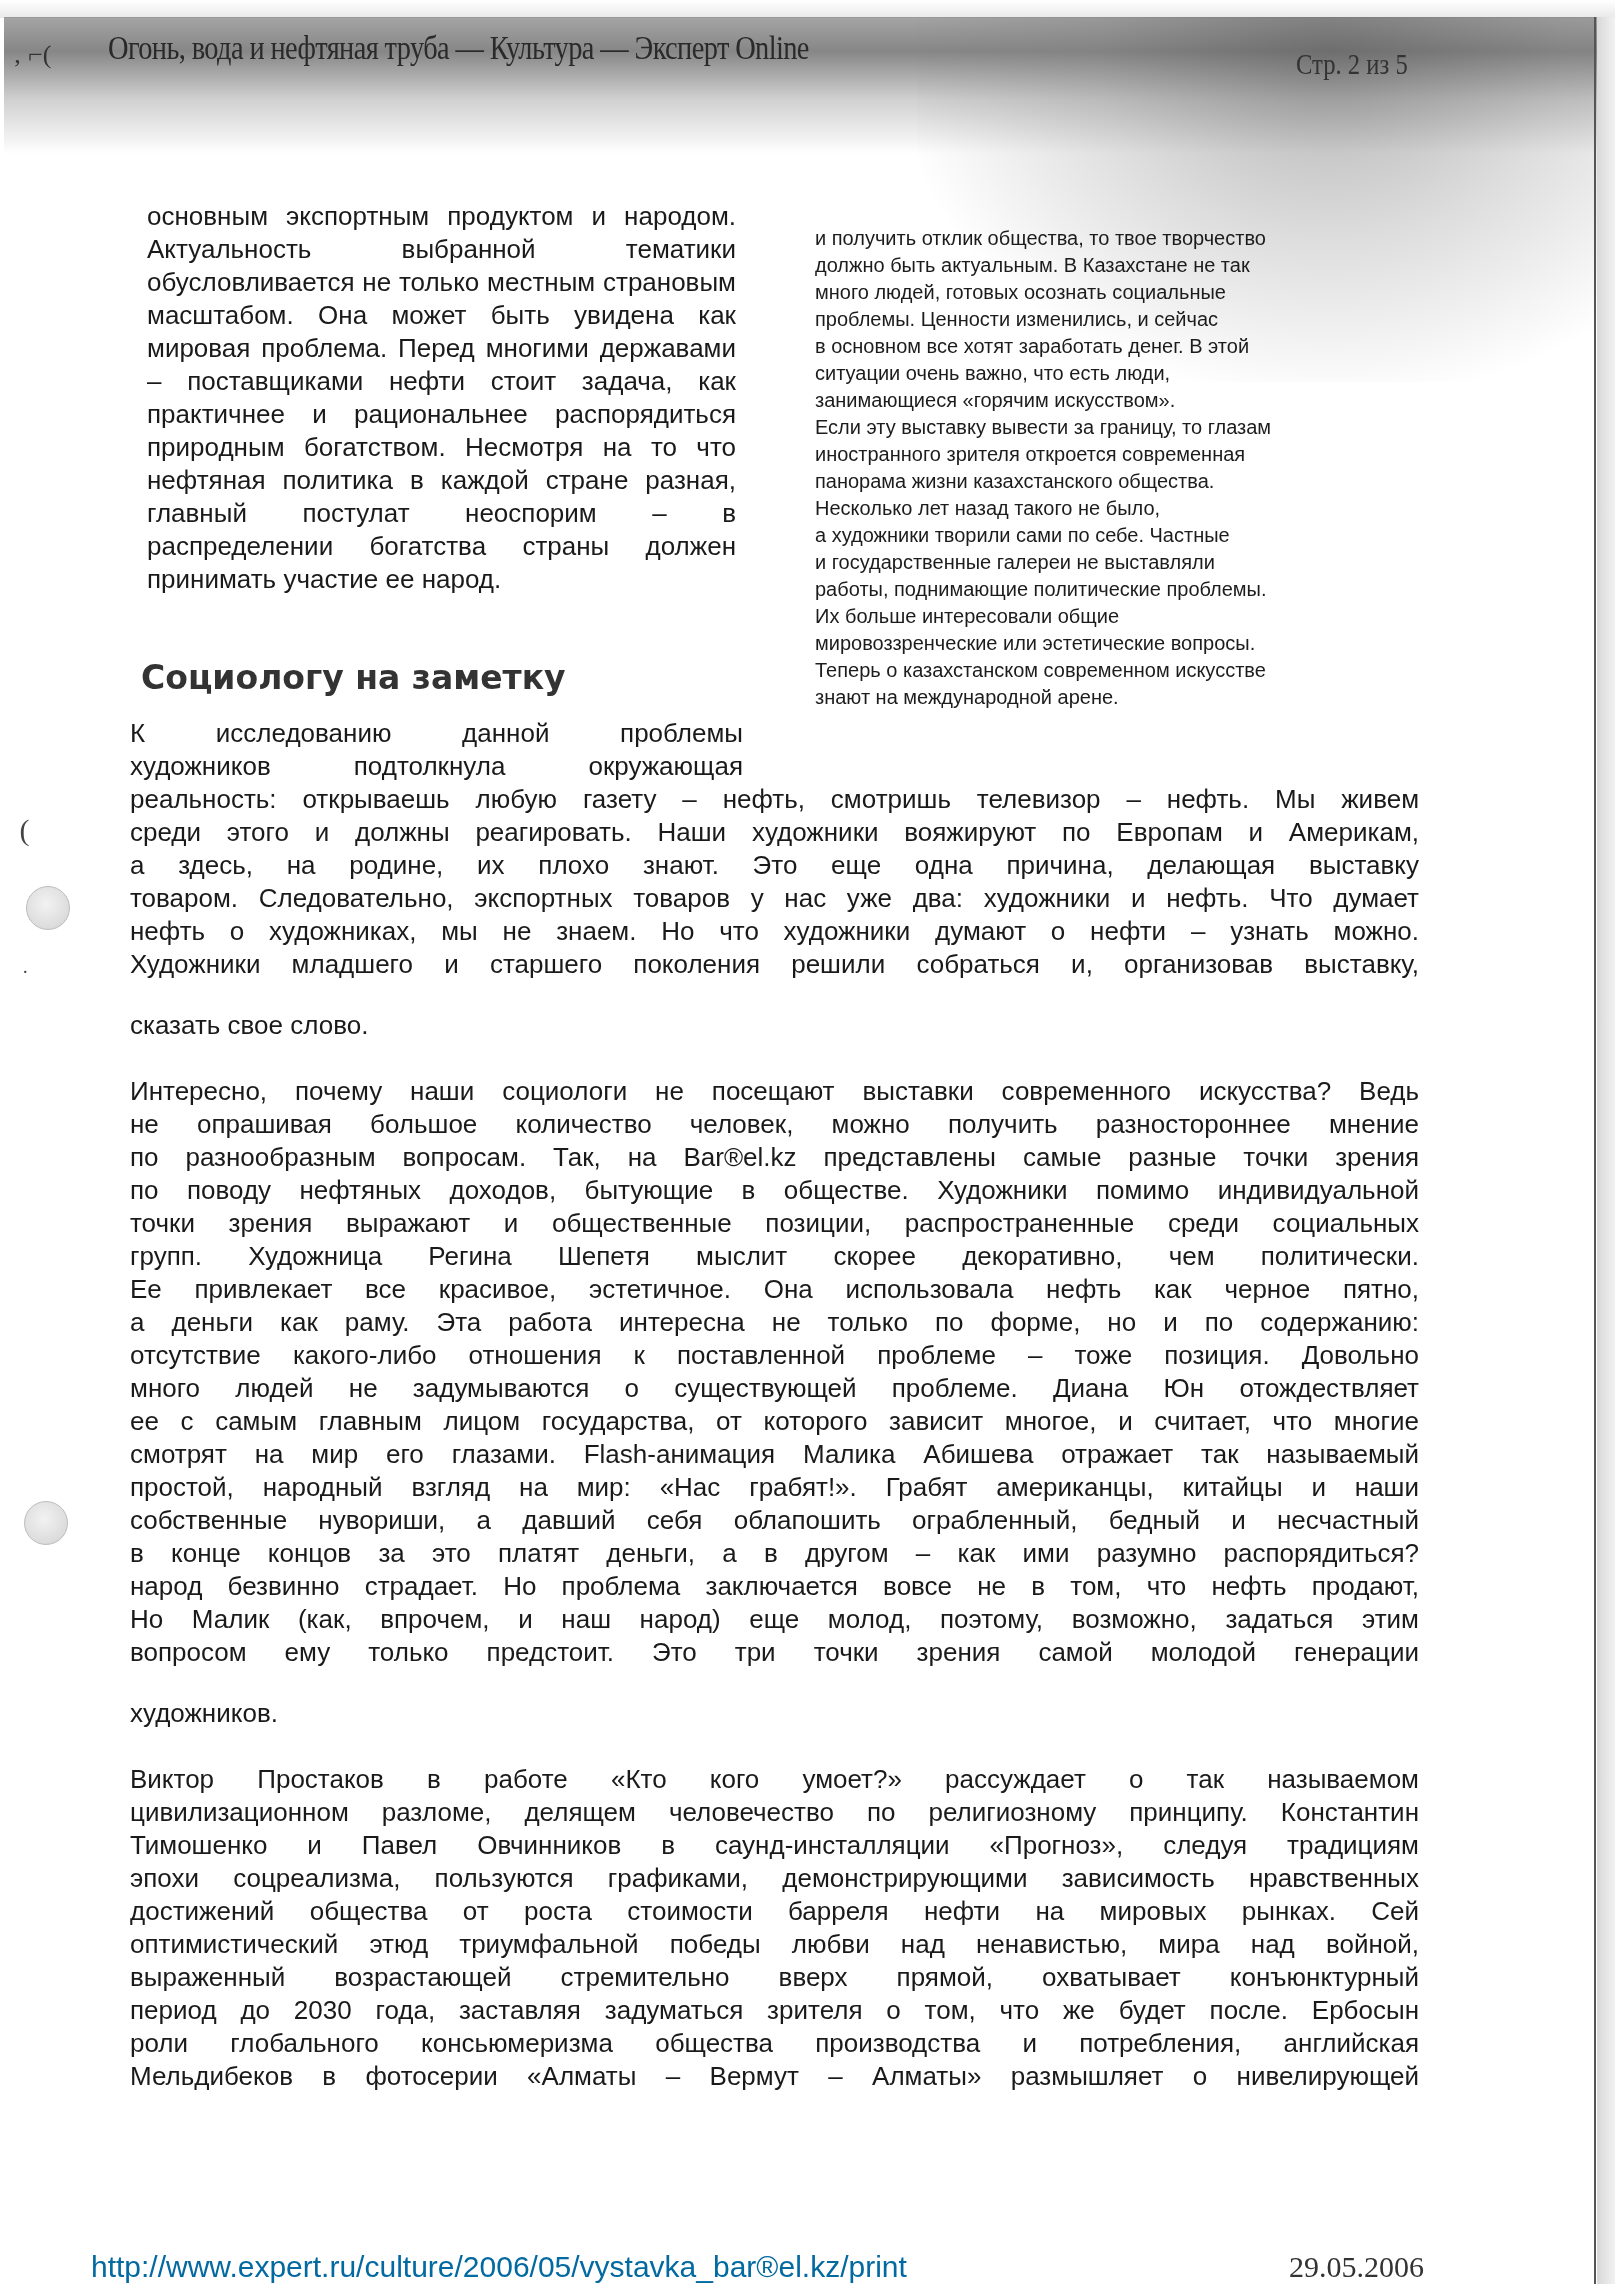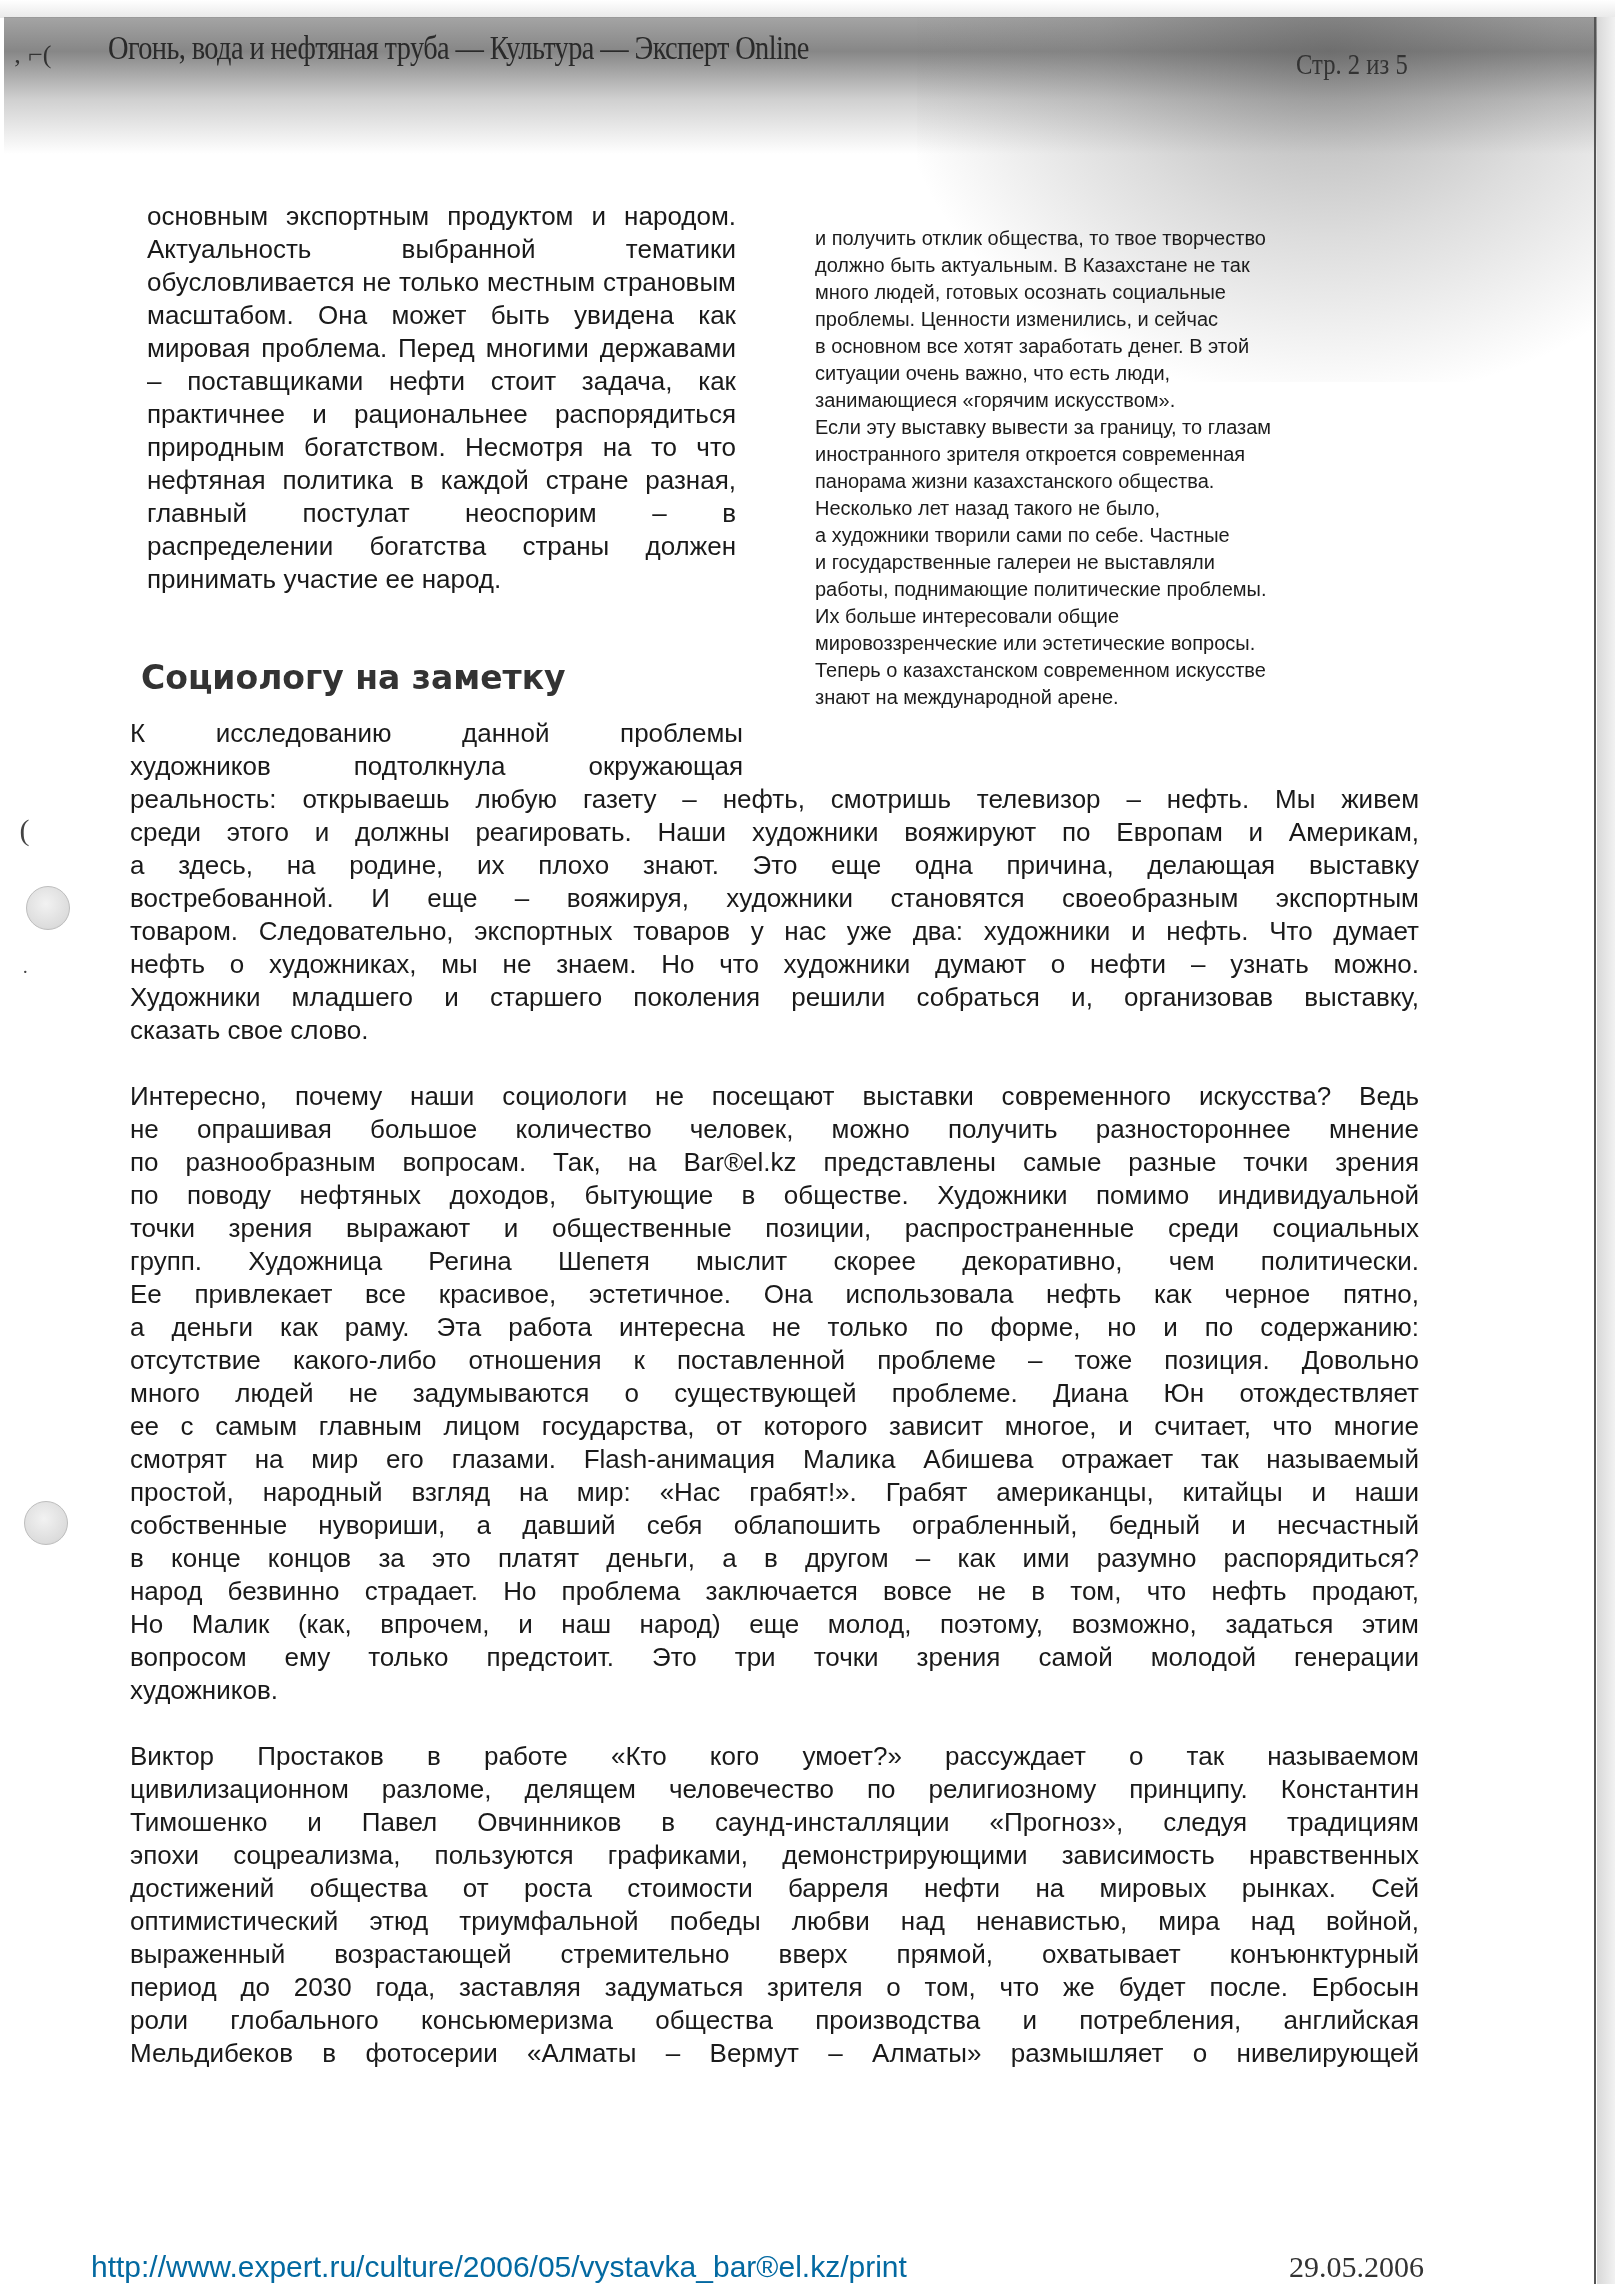--- a/index.html
+++ b/index.html
@@ -57,21 +57,21 @@
   .section-heading {
     position: absolute; left: 128px; top: 645px;
     font-family: "DejaVu Sans", "Liberation Sans", sans-serif;
     font-weight: bold; font-size: 33px; color: #333; margin: 13px;
   }
   .full-body {
     position: absolute; left: 130px; top: 717px; width: 1289px;
     font-size: 26px; line-height: 33px;
   }
   .full-body .line { display: block; white-space: nowrap; text-align: justify; text-align-last: justify; }
-  .full-body .line.last { text-align-last: left; }
+  .full-body .line.last { text-align-last: left; margin-top: 28px; }
   .full-body .line.short { width: 613px; }
   .full-body .gap { display: block; height: 33px; }
   .full-body b { font-weight: normal; }
   .footer-url {
     position: absolute; left: 91px; top: 2250px;
     font-family: Liberation Sans, sans-serif; font-size: 30px; color: #0369a1;
     white-space: nowrap;
   }
   .footer-date {
     position: absolute; left: 1289px; top: 2250px;
@@ -125,21 +125,20 @@
 
 <h2 class="section-heading">Социологу на заметку</h2>
 
 <div class="full-body">
 
   <span class="line short">К исследованию данной проблемы</span>
   <span class="line short">художников подтолкнула окружающая</span>
   <span class="line">реальность: открываешь любую газету – нефть, смотришь телевизор – нефть. Мы живем</span>
   <span class="line">среди этого и должны реагировать. Наши художники вояжируют по Европам и Америкам,</span>
   <span class="line">а здесь, на родине, их плохо знают. Это еще одна причина, делающая выставку</span>
-  <span class="line">востребованной. И еще – вояжируя, художники становятся своеобразным экспортным</span>
   <span class="line">товаром. Следовательно, экспортных товаров у нас уже два: художники и нефть. Что думает</span>
   <span class="line">нефть о художниках, мы не знаем. Но что художники думают о нефти – узнать можно.</span>
   <span class="line">Художники младшего и старшего поколения решили собраться и, организовав выставку,</span>
   <span class="line last">сказать свое слово.</span>
   <span class="gap"></span>
 
   <span class="line">Интересно, почему наши социологи не посещают выставки современного искусства? Ведь</span>
   <span class="line">не опрашивая большое количество человек, можно получить разностороннее мнение</span>
   <span class="line">по разнообразным вопросам. Так, на Bar®el.kz представлены самые разные точки зрения</span>
   <span class="line">по поводу нефтяных доходов, бытующие в обществе. Художники помимо индивидуальной</span>

